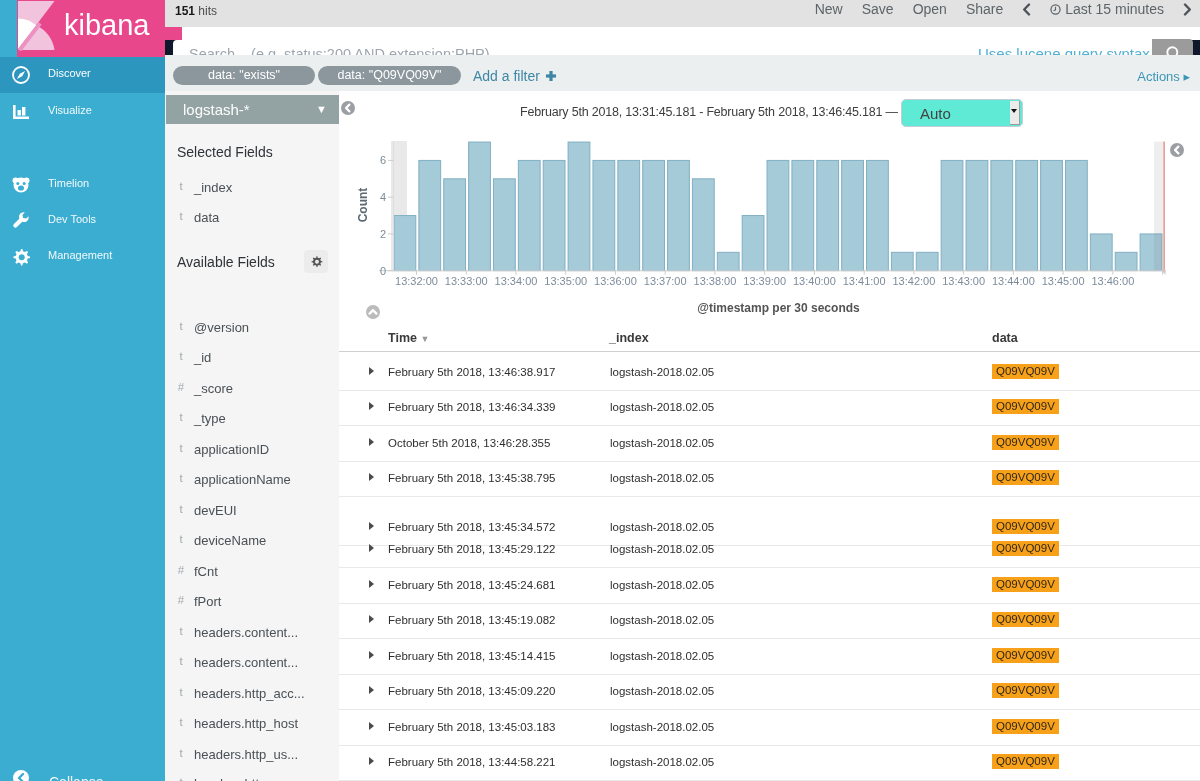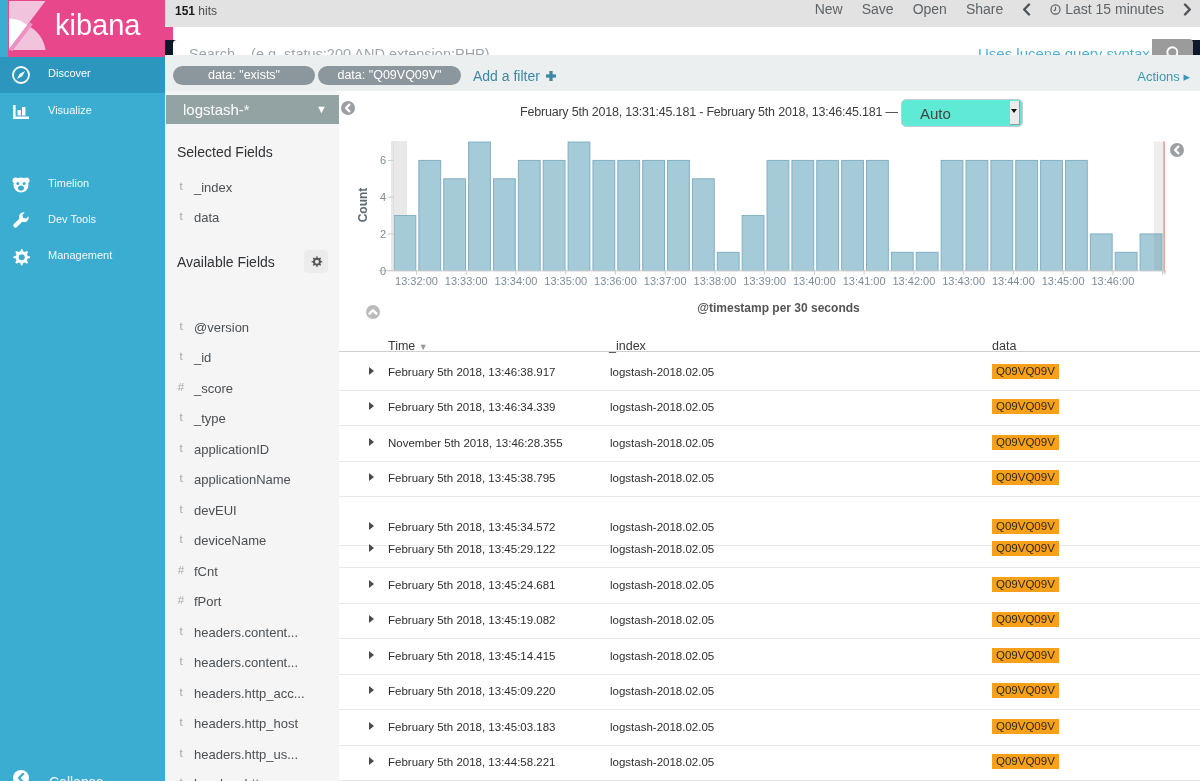--- a/index.html
+++ b/index.html
@@ -1,20 +1,20 @@
 <!DOCTYPE html>
 <html><head>
 <meta charset="utf-8">
 <style>
 * { margin:0; padding:0; box-sizing:border-box; }
 html,body { width:1200px; height:781px; overflow:hidden; font-family:"Liberation Sans",sans-serif; background:#fff; }
 
 
 #nav { position:absolute; left:0; top:0; width:165px; height:781px; background:#3badd1; }
-#logo { position:absolute; left:8px; top:0; width:165px; height:57px; background:#e8478b; }
+#logo { position:absolute; left:17px; top:0; width:165px; height:57px; background:#e8478b; }
 #logo svg { position:absolute; left:1px; top:1px; }
 #logo .word { position:absolute; left:47px; top:9px; font-size:29px; color:#fff; letter-spacing:0px; }
 .navitem { position:absolute; left:0; width:165px; height:36px; color:rgba(255,255,255,.93); font-size:11px; }
 .navitem.sel { background:#2d96be; color:#fff; }
 .navitem .ic { position:absolute; left:11px; top:50%; margin-top:-10px; width:20px; height:20px; }
 .navitem .tx { position:absolute; left:48px; top:50%; margin-top:-8px; }
 #collapse { position:absolute; left:0; top:763px; width:165px; height:36px; color:rgba(255,255,255,.93); font-size:14px; }
 
 
 #topstrip { position:absolute; left:165px; top:0; width:1035px; height:27px; background:#e2e2e3; }
@@ -48,21 +48,21 @@
 #charttitle { position:absolute; left:181px; top:14px; font-size:12.5px; letter-spacing:-0.2px; color:#3d3d3d; }
 #autosel { position:absolute; left:562px; top:8px; width:122px; height:28px; border:1px solid #c3cdd6; border-radius:5px; background:#5eead4; }
 #autosel .t { position:absolute; left:18px; top:5px; font-size:15px; color:#444; }
 #autosel .btn { position:absolute; right:2px; top:1px; width:10px; height:24px; background:#ebebeb; border-right:1.5px solid #9a9a9a; border-bottom:1.5px solid #9a9a9a; }
 #autosel .btn:after { content:""; position:absolute; left:1px; top:8px; border:3.5px solid transparent; border-top:4.5px solid #111; }
 .circbtn { position:absolute; border-radius:50%; background:#9b9fa3; }
 .circbtn svg { position:absolute; left:0; top:0; }
 
 
 #tbl { position:absolute; left:0px; top:240px; width:861px; }
-.th { position:absolute; font-size:12.5px; font-weight:normal; color:#3a3a3a;margin-top:8px; }
+.th { position:absolute; font-size:12.5px; font-weight:bold; color:#3a3a3a; }
 .trow { position:absolute; left:0; width:861px; height:36px; border-bottom:1px solid #e8e8e8; font-family:Liberation Sans, sans-serif; font-size:11.5px; color:#2e2e2e; }
 .trow .car { position:absolute; left:30px; top:12px; width:0; height:0; border:4px solid transparent; border-left:5.5px solid #4a4a4a; }
 .trow .tm { position:absolute; left:49px; top:11px; }
 .trow .ix { position:absolute; left:271px; top:11px; }
 .trow .dt { position:absolute; left:653px; top:9px; background:#f7a019; color:#30281a; padding:1px 4px 2px 4px; }
 </style>
 </head>
 <body>
 
 <div id="nav">
@@ -344,21 +344,21 @@
         <span class="dt">Q09VQ09V</span>
       </div>
       <div class="trow" style="top:59px;">
         <span class="car"></span>
         <span class="tm">February 5th 2018, 13:46:34.339</span>
         <span class="ix">logstash-2018.02.05</span>
         <span class="dt">Q09VQ09V</span>
       </div>
       <div class="trow" style="top:94.5px;">
         <span class="car"></span>
-        <span class="tm">November 5th 2018, 13:46:28.355</span>
+        <span class="tm">October 5th 2018, 13:46:28.355</span>
         <span class="ix">logstash-2018.02.05</span>
         <span class="dt">Q09VQ09V</span>
       </div>
       <div class="trow" style="top:130px;">
         <span class="car"></span>
         <span class="tm">February 5th 2018, 13:45:38.795</span>
         <span class="ix">logstash-2018.02.05</span>
         <span class="dt">Q09VQ09V</span>
       </div>
       <div class="trow" style="top:179px;">

